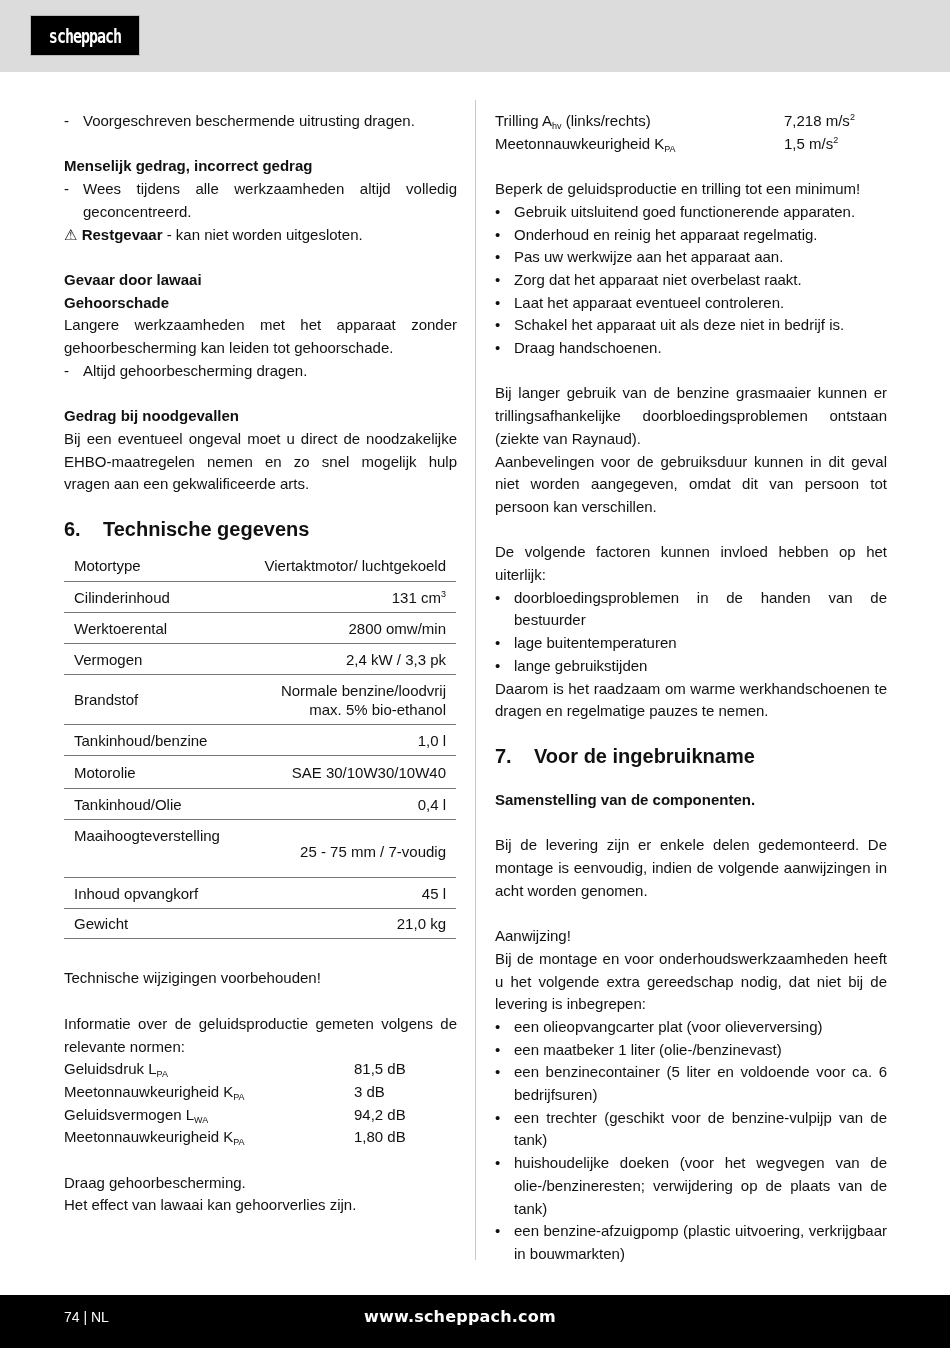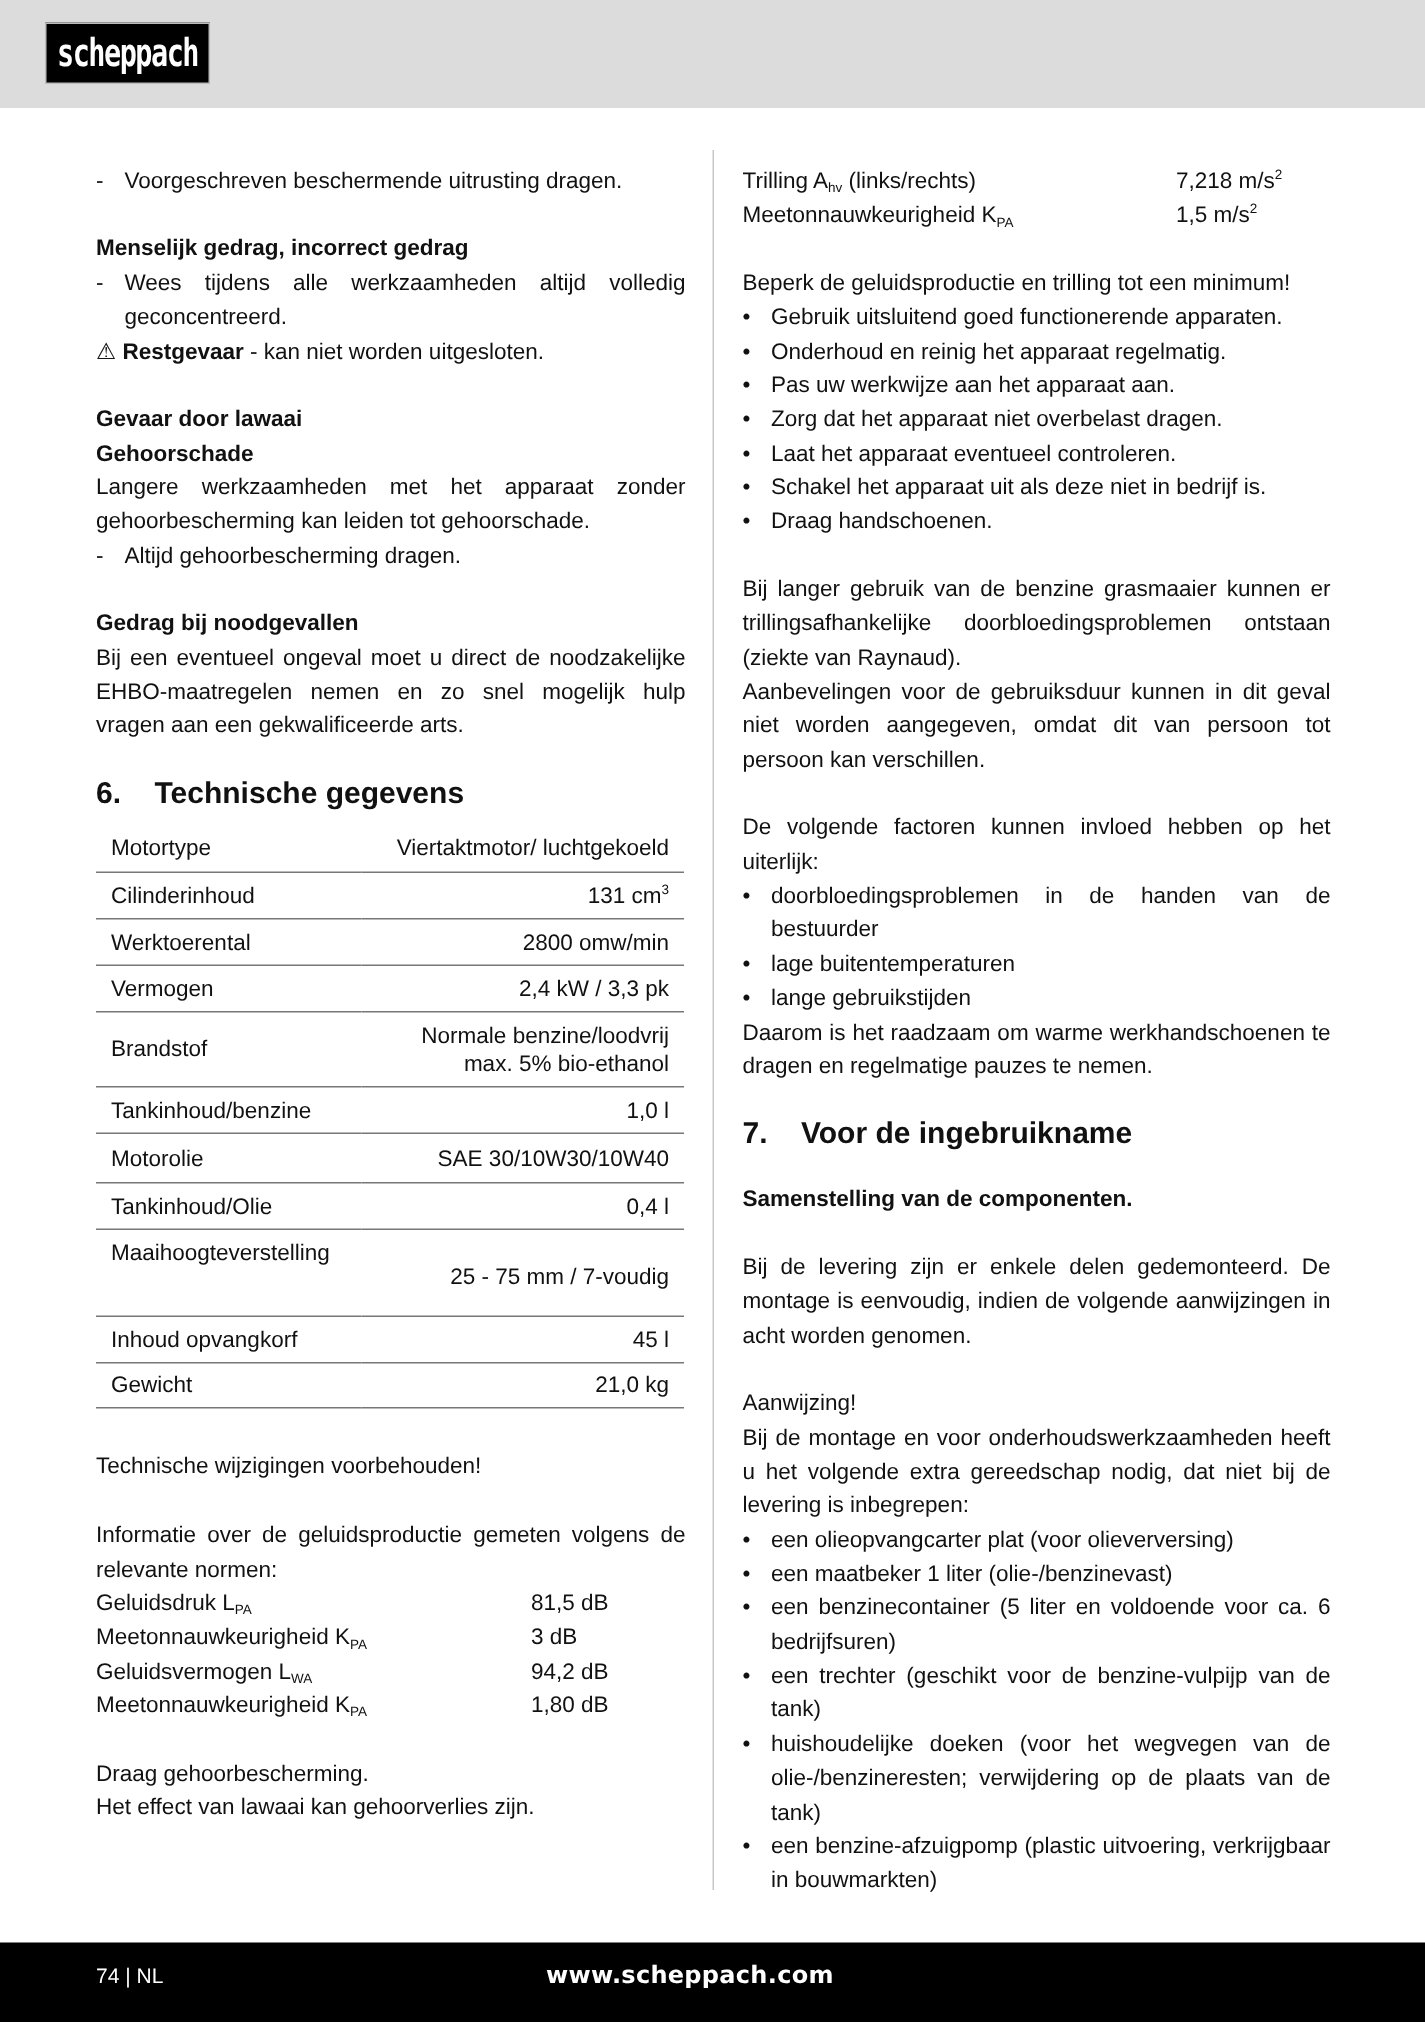--- a/index.html
+++ b/index.html
@@ -1,21 +1,21 @@
 <!DOCTYPE html>
 <html><head>
   <meta charset="utf-8">
   <style>
     * { margin: 0; padding: 0; box-sizing: border-box; }
     html, body { width: 950px; height: 1348px; background: #ffffff; overflow: hidden; }
     body { position: relative; font-family: "Liberation Sans", sans-serif; color: #111; font-size: 15px; }
 
     .header { position: absolute; left: 0; top: 0; width: 950px; height: 72px; background: #dcdcdc; }
     .logo { position: absolute; left: 30px; top: 15px; width: 110px; height: 41px; background: #000; border: 1px solid #bbb;
-            color: #fff; font-family: "DejaVu Sans Mono", monospace; font-weight: bold; font-size: 19px; letter-spacing: -1px;
+            color: #fff; font-family: "DejaVu Sans Mono", monospace; font-weight: bold; font-size: 15px; letter-spacing: -1px;
             display: flex; align-items: center; justify-content: center; transform-origin: center; }
     .logo span { display: inline-block; transform: scaleY(1.35); }
 
     .divider { position: absolute; left: 475px; top: 100px; width: 1px; height: 1160px; background: #c8c8c8; }
 
     .col { position: absolute; top: 110px; width: 393px; line-height: 22.7px; }
     .col.left { left: 64px; }
     .col.right { left: 495px; width: 392px; }
 
     p { margin: 0; }
@@ -186,21 +186,21 @@
     <div class="bullet-item">
         <span class="mark">•</span>
         <span class="txt">Onderhoud en reinig het apparaat regelmatig.</span>
       </div>
     <div class="bullet-item">
         <span class="mark">•</span>
         <span class="txt">Pas uw werkwijze aan het apparaat aan.</span>
       </div>
     <div class="bullet-item">
         <span class="mark">•</span>
-        <span class="txt">Zorg dat het apparaat niet overbelast dragen.</span>
+        <span class="txt">Zorg dat het apparaat niet overbelast raakt.</span>
       </div>
     <div class="bullet-item">
         <span class="mark">•</span>
         <span class="txt">Laat het apparaat eventueel controleren.</span>
       </div>
     <div class="bullet-item">
         <span class="mark">•</span>
         <span class="txt">Schakel het apparaat uit als deze niet in bedrijf is.</span>
       </div>
     <div class="bullet-item">

